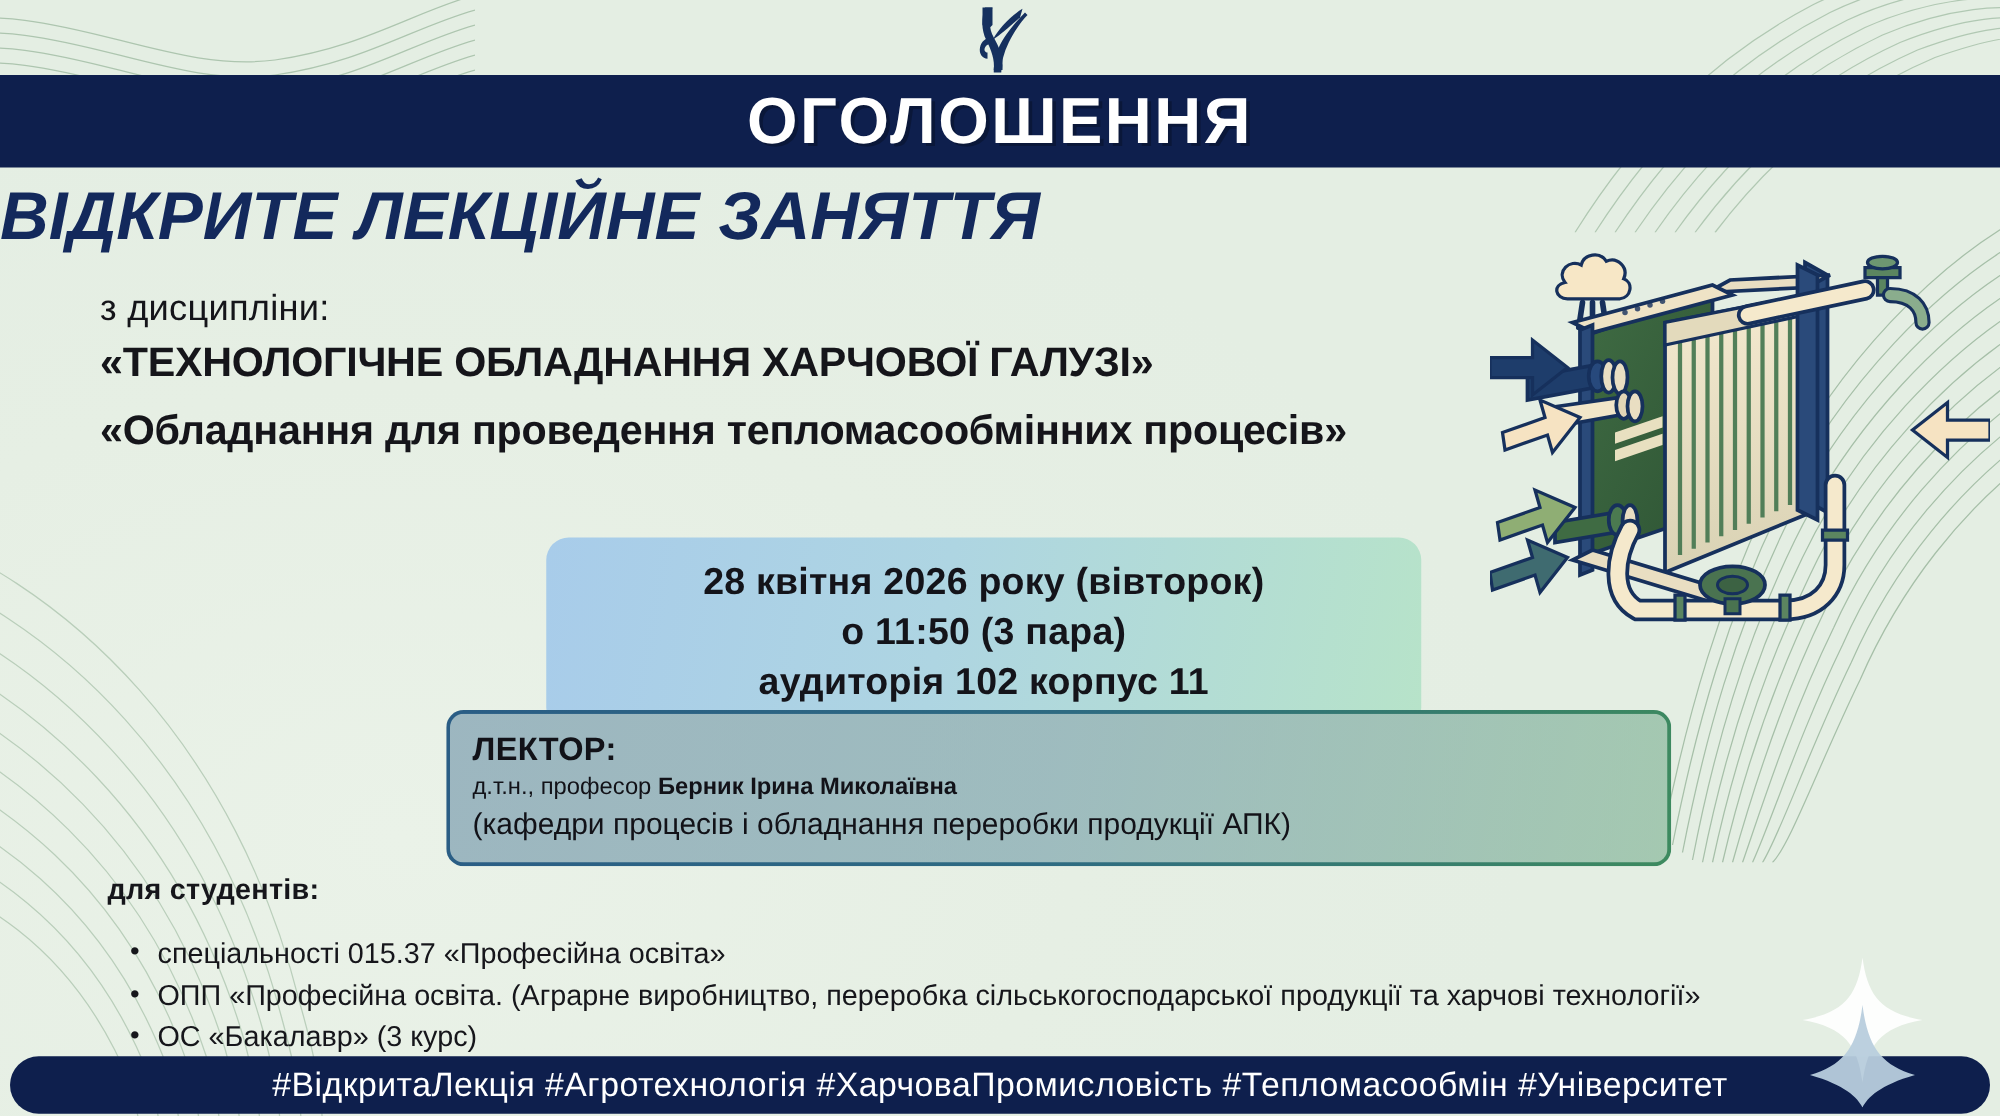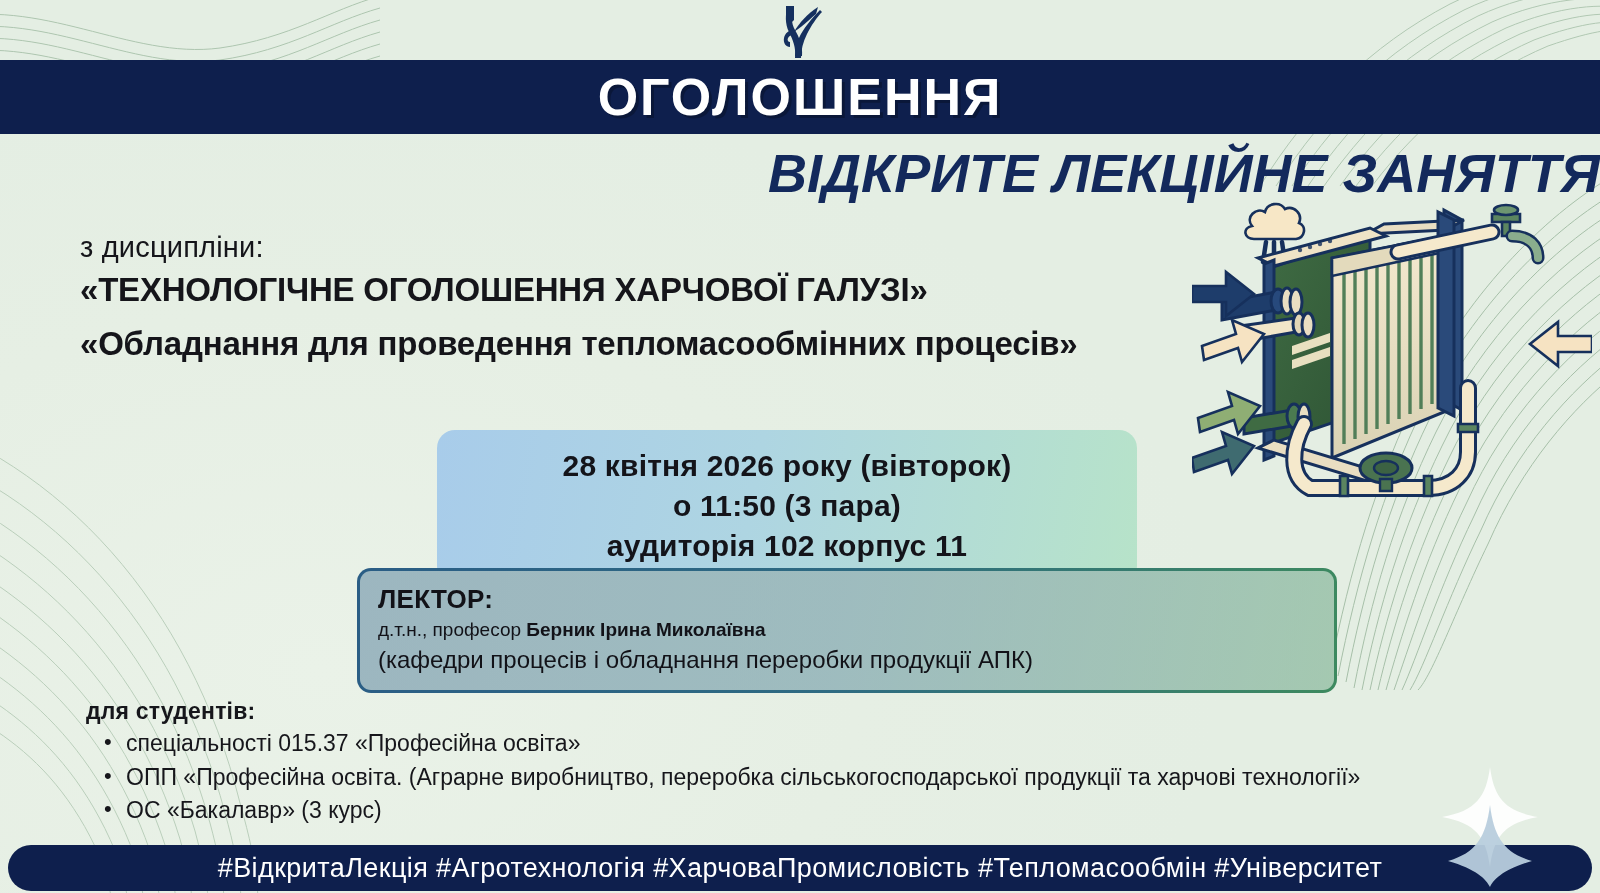--- a/index.html
+++ b/index.html
@@ -70,21 +70,21 @@
     left: 50%;
     transform: translateX(-50%);
     z-index: 6;
   }
 
   
   .main-title {
     position: absolute;
     top: 142px;
     left: 0; right: 0;
-    text-align: right;
+    text-align: left;
     color: #13295c;
     font-weight: bold;
     font-style: italic;
     font-size: 54px;
     letter-spacing: 0px;
     z-index: 5;
   }
 
   
   .disc-block {
@@ -173,21 +173,21 @@
     position: absolute;
     left: 86px;
     top: 698px;
     z-index: 5;
     color: #16161b;
   }
   .stud-title {
     font-size: 23px;
     font-weight: bold;
     letter-spacing: .2px;
-    margin-bottom: 2px;
+    margin-bottom: 21px;
   }
   .stud-list { list-style: none; }
   .stud-list li {
     font-size: 23px;
     line-height: 1.46;
     padding-left: 40px;
     position: relative;
     white-space: nowrap;
   }
   .stud-list li::before {
@@ -440,21 +440,21 @@
         <path d="M0 262 l34 -12 l-4 -14 l32 14 l-22 28 l-4 -14 l-34 12 z" fill="#3f6b70" stroke="#16305c" stroke-width="2.6"></path>
       </g>
       <g>
         <path d="M400 140 l-34 0 l0 -14 l-28 22 l28 22 l0 -14 l34 0 z" fill="#f6e3c2" stroke="#16305c" stroke-width="2.6"></path>
       </g>
     </svg>
   </div>
 
   <div class="disc-block">
     <div class="lbl-sm">з дисципліни:</div>
-    <div class="lbl-lg plain">«ТЕХНОЛОГІЧНЕ ОГОЛОШЕННЯ ХАРЧОВОЇ ГАЛУЗІ»</div>
+    <div class="lbl-lg plain">«ТЕХНОЛОГІЧНЕ ОБЛАДНАННЯ ХАРЧОВОЇ ГАЛУЗІ»</div>
     <div class="gap-row"></div>
     <div class="lbl-lg plain">«Обладнання для проведення тепломасообмінних процесів»</div>
   </div>
 
   <div class="date-card">
     <div class="date-line">28 квітня 2026 року (вівторок)</div>
     <div class="date-line">о 11:50 (3 пара)</div>
     <div class="date-line">аудиторія 102 корпус 11</div>
   </div>
 

